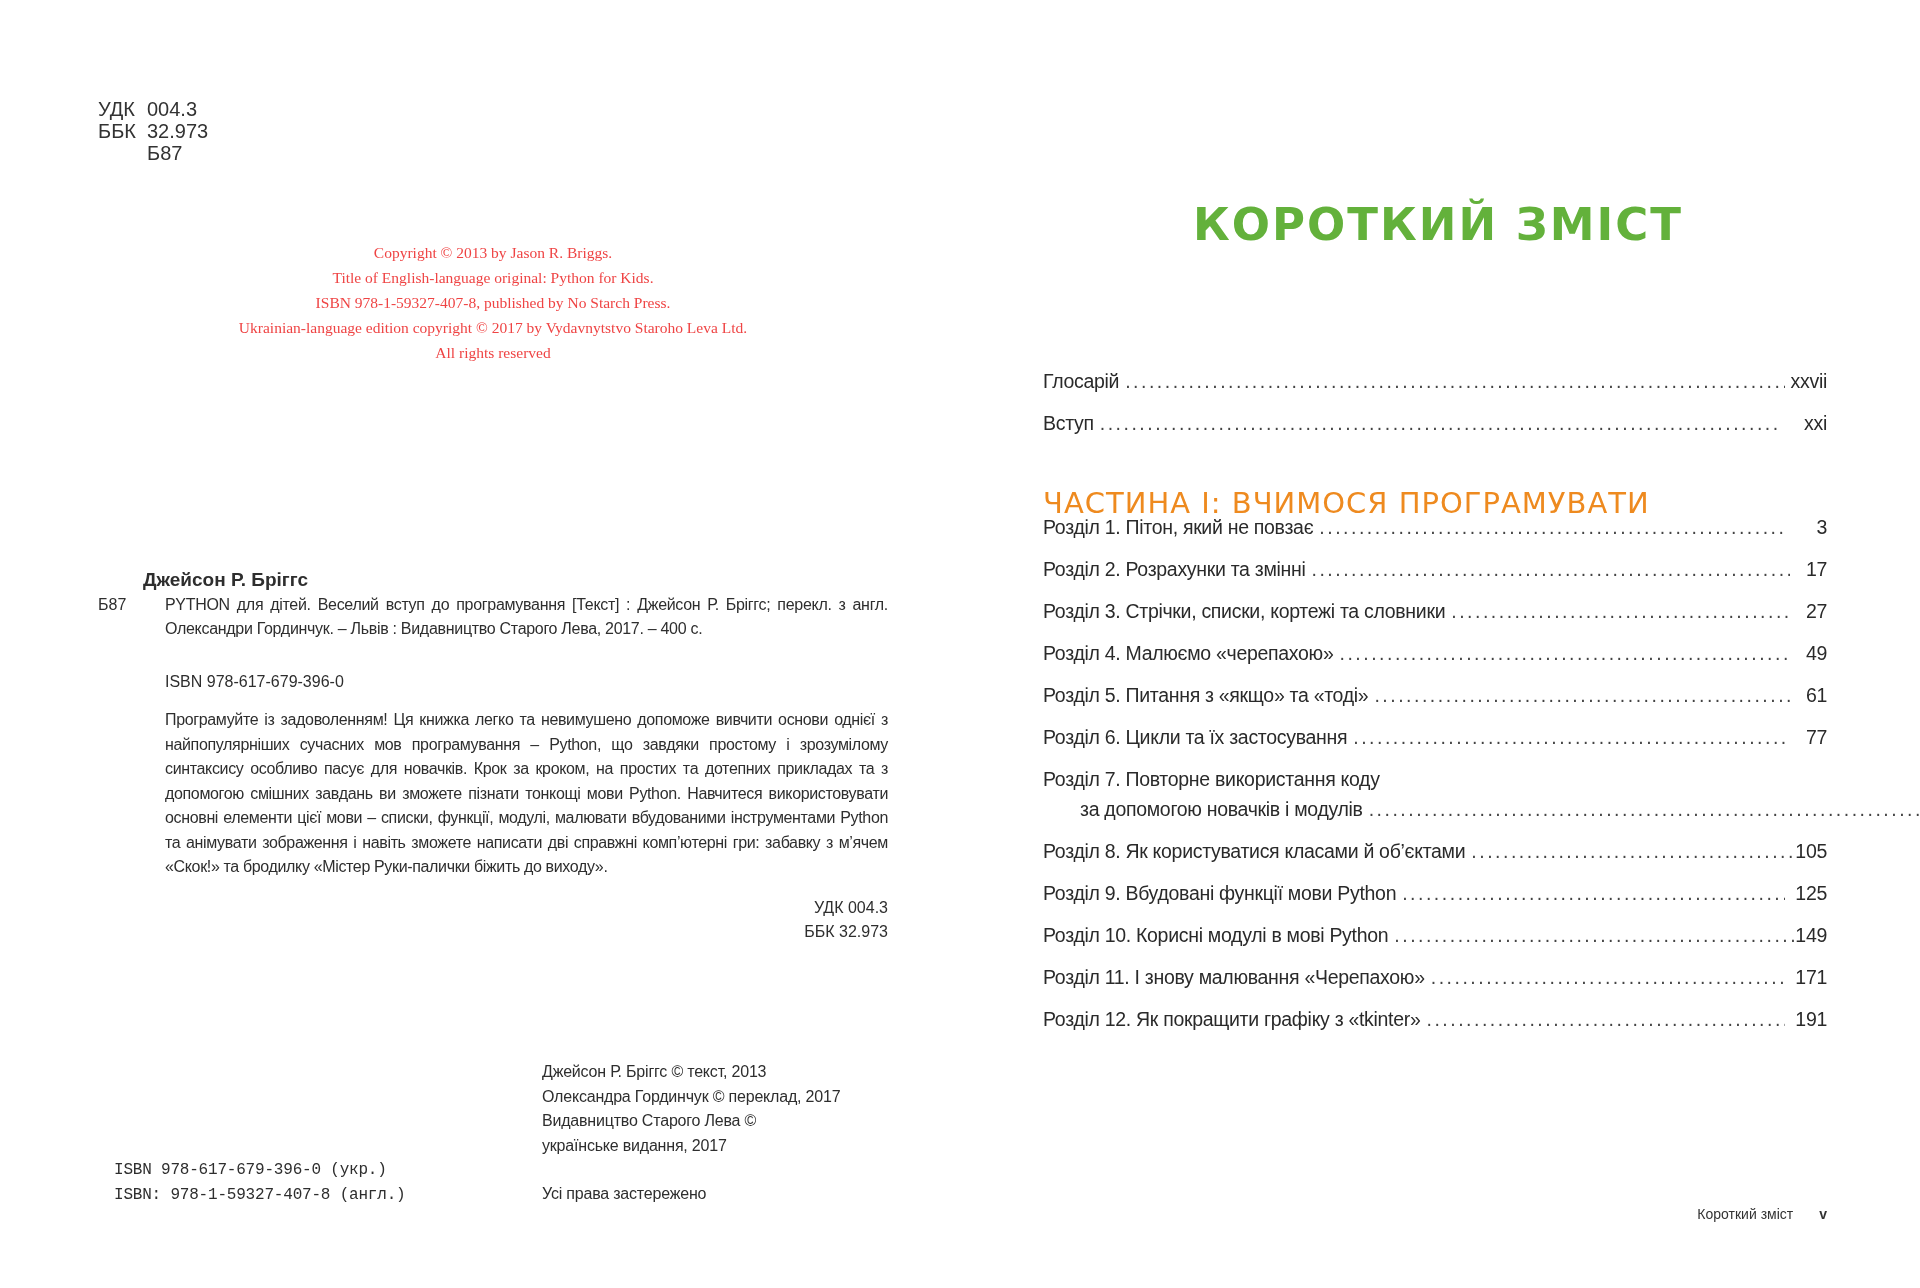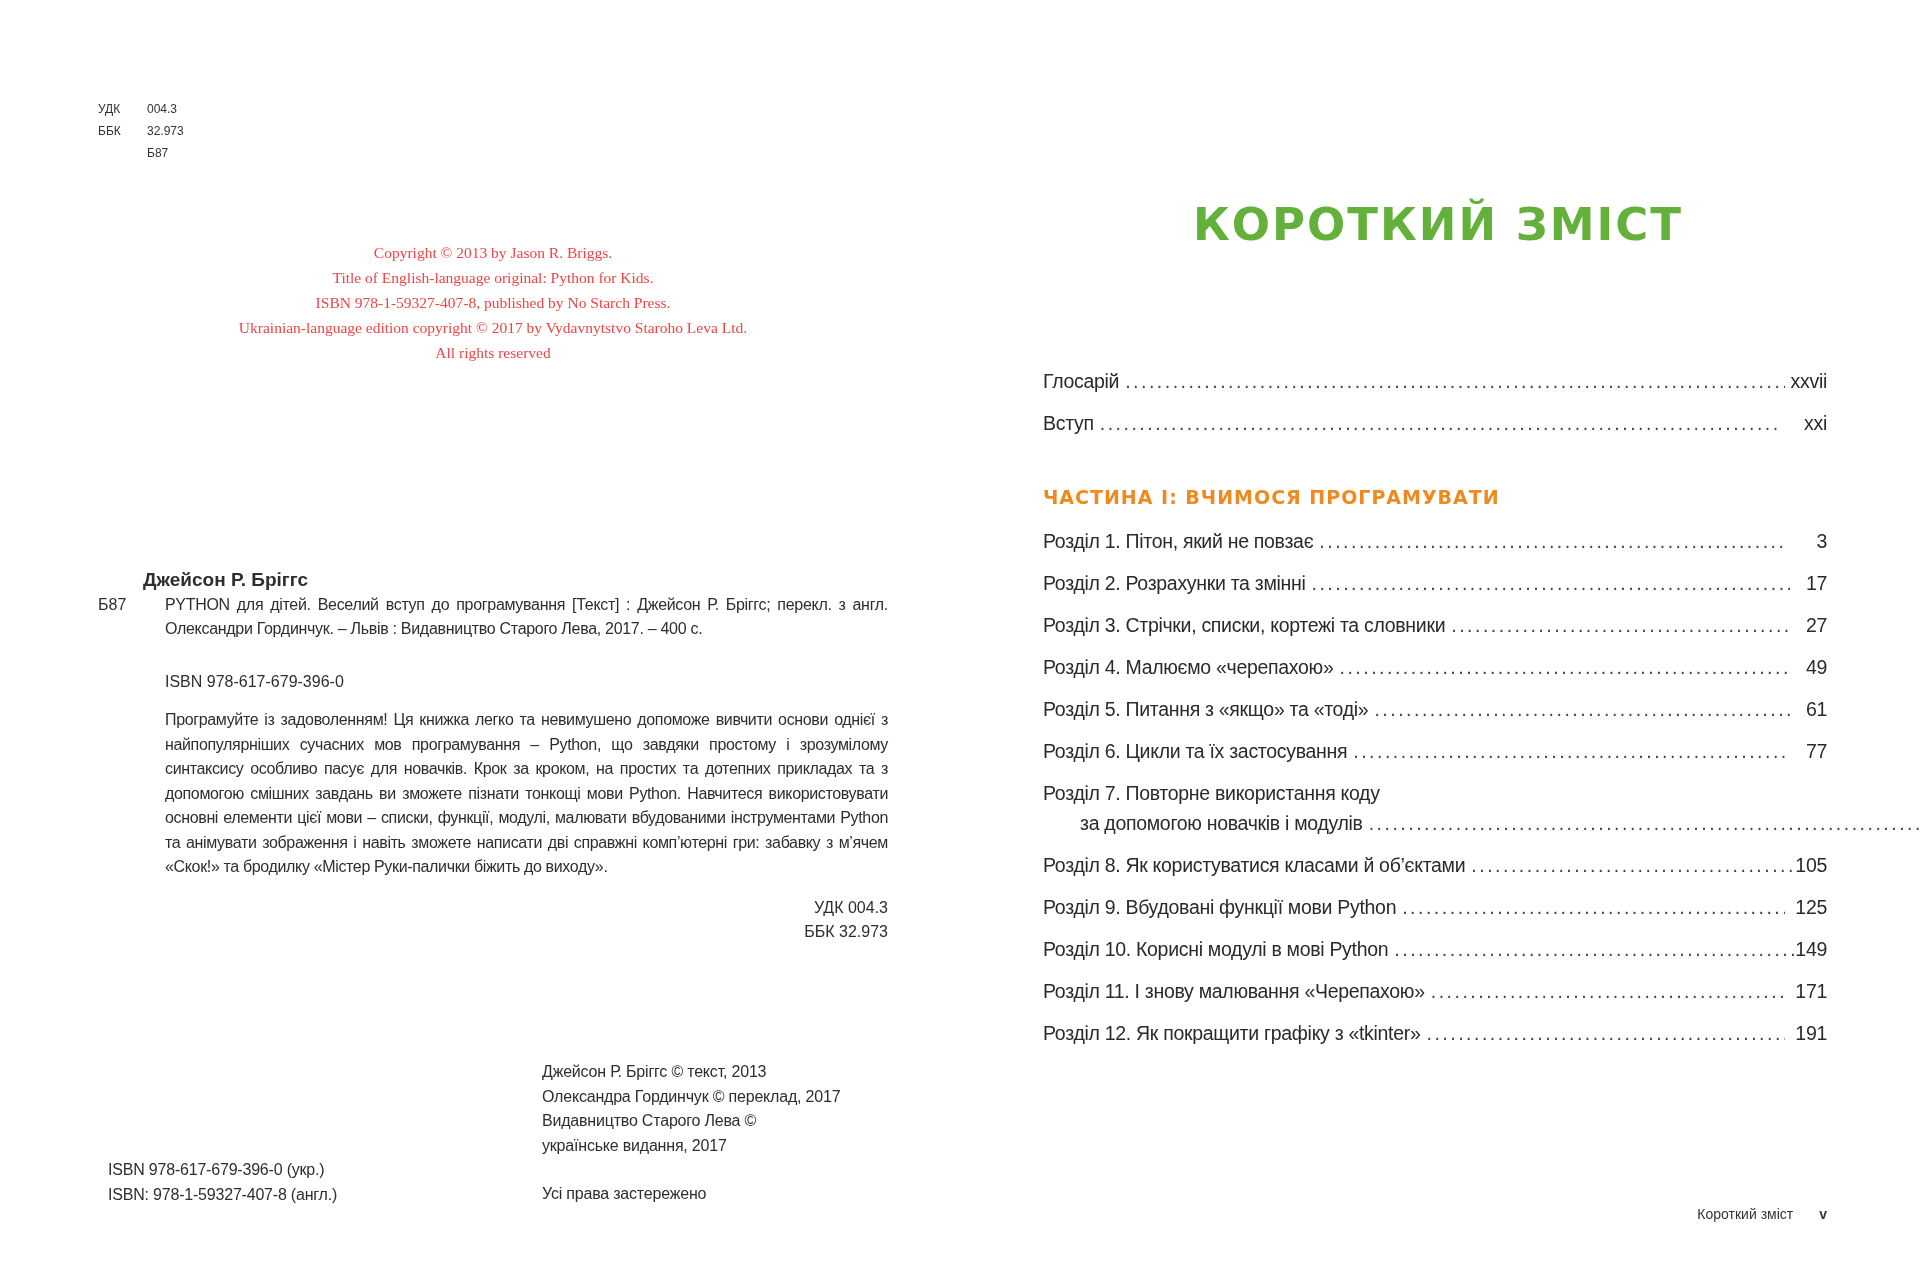--- a/index.html
+++ b/index.html
@@ -3,59 +3,59 @@
 <meta charset="utf-8">
 <style>
   html, body { margin: 0; padding: 0; background: #ffffff; }
   body { width: 1920px; height: 1288px; position: relative; overflow: hidden;
          font-family: "Liberation Serif", "DejaVu Serif", serif; color: #2b2b2b; }
   .page { position: absolute; top: 0; height: 1288px; }
   .left-page { left: 0; width: 960px; }
   .right-page { left: 960px; width: 960px; }
 
   .codes { position: absolute; left: 98px; top: 98px; font-family: "Liberation Sans", "DejaVu Sans", sans-serif;
-           font-size: 12px; line-height: 22px; color: #333; }
+           font-size: 20px; line-height: 22px; color: #333; }
   .codes .row { display: flex; }
   .codes .k { width: 49px; }
 
   .copyright-en { position: absolute; left: 193px; width: 600px; top: 240px; text-align: center;
                   font-size: 15.5px; line-height: 25px; color: #ef4444; }
 
   .bib { position: absolute; left: 98px; top: 568px; width: 790px; font-size: 17px; line-height: 24.5px; color: #2e2e2e; }
   .bib .author { padding-left: 45px; font-weight: bold; font-family: "Liberation Sans Narrow", "Liberation Sans", sans-serif; font-size: 19px; }
   .bib .entry { display: flex; }
   .bib .entry .code { width: 67px; flex: none; font-family: "Liberation Sans", sans-serif; font-size: 16px; }
   .bib .entry .text { flex: 1; text-align: justify; font-family: "Liberation Sans", sans-serif; font-size: 16px; letter-spacing: -0.3px; }
   .bib .isbn { padding-left: 67px; margin-top: 28px; font-family: "Liberation Sans", sans-serif; font-size: 16px; }
   .bib .annotation { padding-left: 67px; margin-top: 14px; text-align: justify; font-family: "Liberation Sans", sans-serif;
                      font-size: 16px; letter-spacing: -0.35px; }
   .bib .annotation p { margin: 0; text-indent: 0; }
   .bib .classif { text-align: right; margin-top: 16px; font-family: "Liberation Sans", sans-serif; font-size: 16px; }
 
   .rights-ua { position: absolute; left: 542px; top: 1060px; font-family: "Liberation Sans", sans-serif;
                font-size: 16px; line-height: 24.5px; color: #2e2e2e; letter-spacing: -0.2px; }
   .rights-ua .reserved { margin-top: 24px; }
-  .isbn-list { position: absolute; left: 108px; top: 1158px; font-family: Liberation Sans, sans-serif;
+  .isbn-list { position: absolute; left: 114px; top: 1158px; font-family: Liberation Mono, monospace;
                font-size: 16px; line-height: 24.5px; color: #2e2e2e; letter-spacing: -0.2px; }
 
   .toc-title { position: absolute; left: 233px; top: 198px; font-family: "DejaVu Sans", sans-serif;
                font-weight: bold; font-size: 45px; letter-spacing: 2px; color: #63b13b; white-space: nowrap; }
   .toc { position: absolute; left: 83px; top: 370px; width: 784px; font-family: "Liberation Sans", "DejaVu Sans", sans-serif;
          font-size: 19.5px; color: #2a2a2a; }
   .toc-row { display: flex; align-items: baseline; height: 42px; letter-spacing: -0.3px; }
   .toc-row .label { white-space: nowrap; }
   .toc-row .dots { flex: 1; overflow: hidden; white-space: nowrap; margin: 0 6px; color: #444; letter-spacing: 2.5px; }
   .toc-row .dots::before { content: "........................................................................................................................................................................"; }
   .toc-row .page-num { white-space: nowrap; text-align: right; }
   .toc-row.tight .dots { margin-right: 0; }
   .toc-row.two-line { height: auto; flex-direction: column; align-items: flex-start; }
   .toc-row.two-line .line1 { height: 30px; }
   .toc-row.two-line .line2 { display: flex; align-items: baseline; padding-left: 37px; height: 42px; }
-  .part-heading { margin-top: 32px; margin-bottom: 14px; font-family: "DejaVu Sans", sans-serif; font-weight: bold;
-                  font-size: 19px; letter-spacing: 1px; color: #ee8a1f; height: 30px; }
+  .part-heading { margin-top: 32px; font-family: "DejaVu Sans", sans-serif; font-weight: normal;
+                  font-size: 29px; letter-spacing: 1px; color: #ee8a1f; height: 30px; }
 
   .footer { position: absolute; right: 93px; top: 1206px; display: flex; align-items: center; gap: 26px;
             font-family: "Liberation Sans", sans-serif; font-size: 14px; color: #333; }
   .footer .num { font-weight: bold; font-size: 14px; }
 </style>
 </head>
 <body>
 
 <div class="page left-page">
   <div class="codes">

